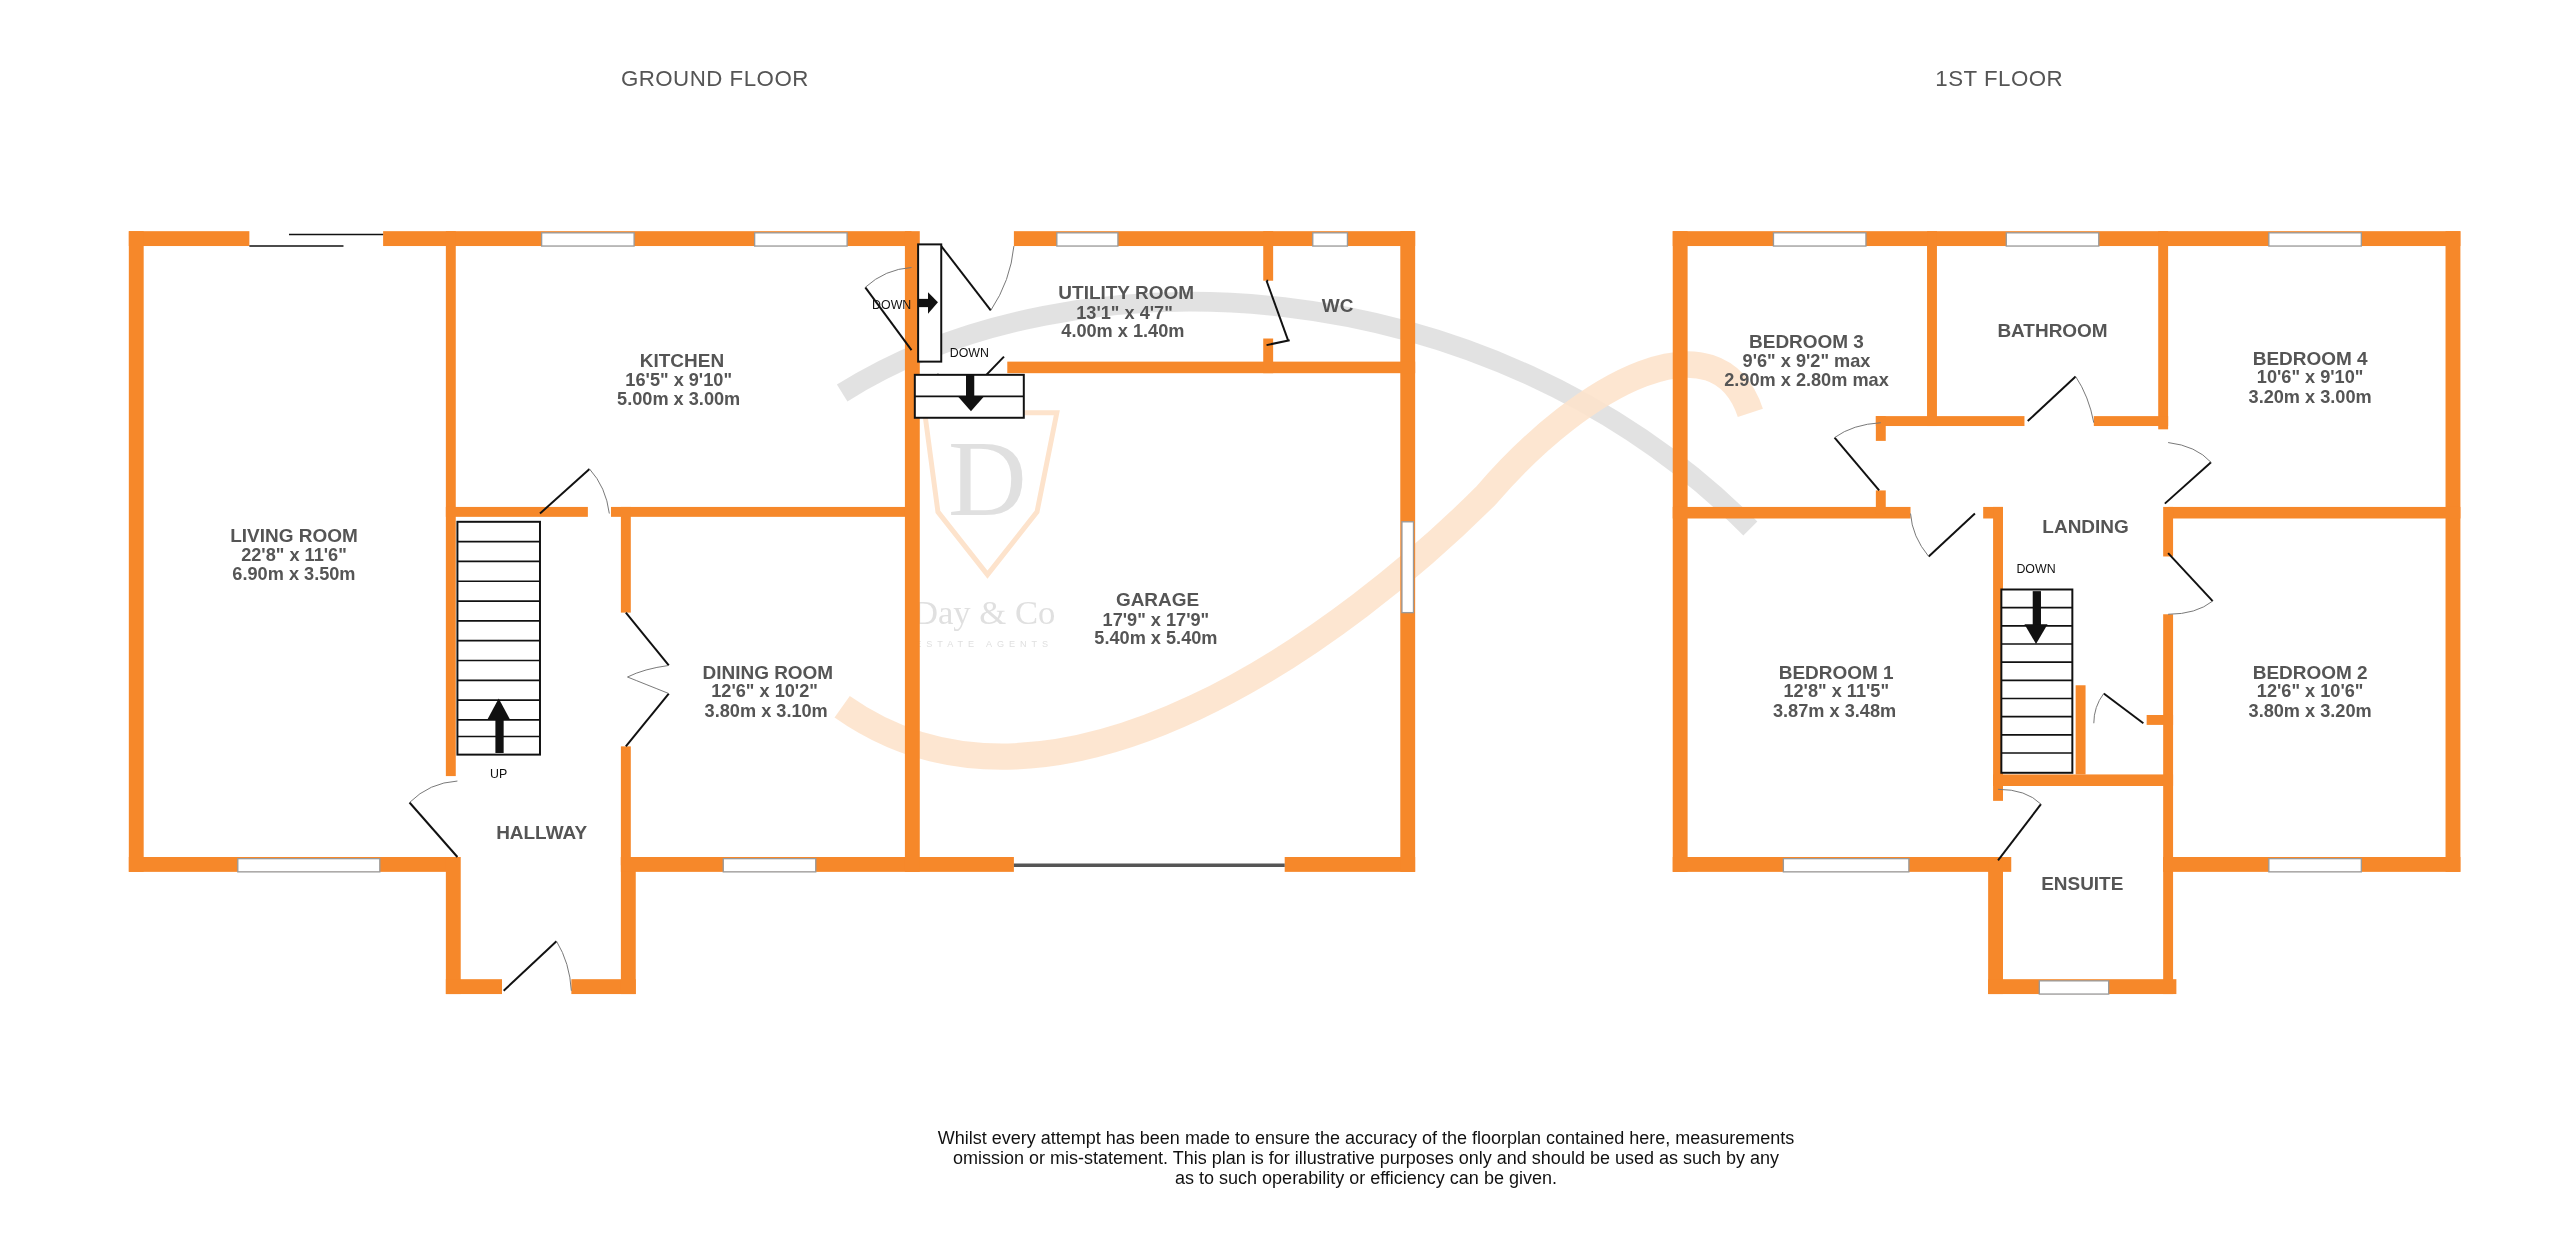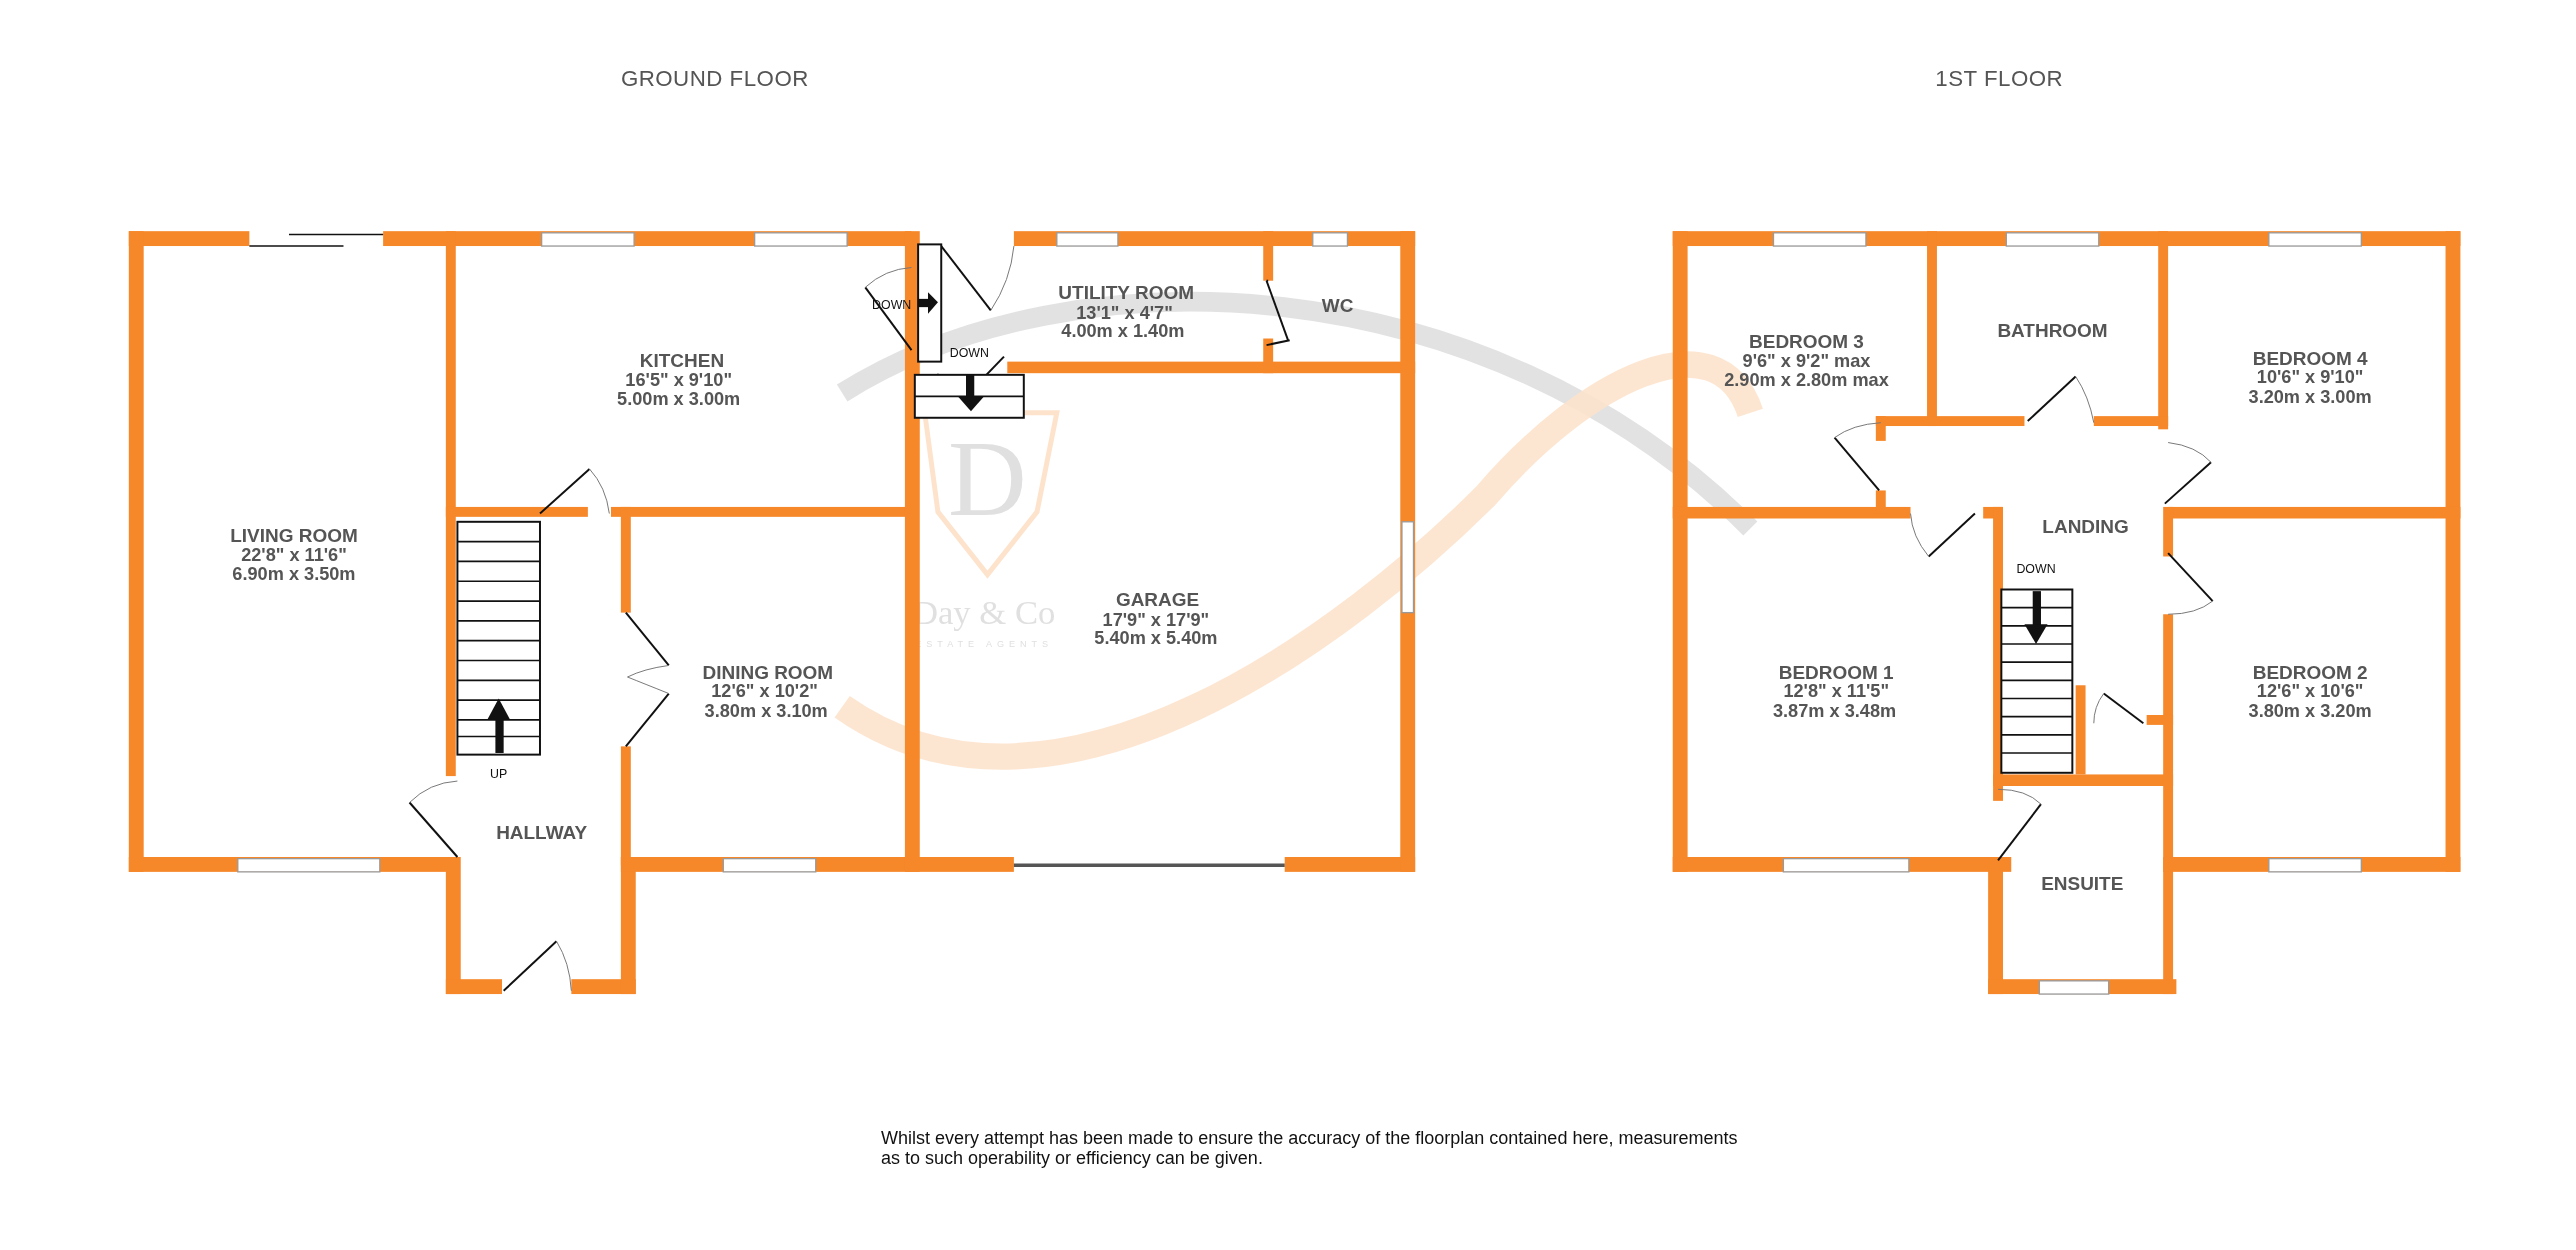--- a/index.html
+++ b/index.html
@@ -10,21 +10,21 @@
   .door { stroke: #111; stroke-width: 1.2; fill: none; }
   .arc { stroke: #777; stroke-width: 0.6; fill: none; }
   .stair { fill: #fff; stroke: #111; stroke-width: 1.2; }
   .floor-title { font-family: "Liberation Sans", sans-serif; font-size: 13.5px; fill: #555; letter-spacing: 0.3px; }
   .room-name { font-family: "Liberation Sans", sans-serif; font-weight: bold; font-size: 11.5px; fill: #555; text-anchor: middle; }
   .room-dim { font-family: "Liberation Sans", sans-serif; font-weight: bold; font-size: 11px; fill: #555; text-anchor: middle; }
   .small-label { font-family: "Liberation Sans", sans-serif; font-size: 7.5px; fill: #111; text-anchor: middle; }
   .wm-letter { font-family: "Liberation Serif", serif; font-size: 66px; fill: #d9d9d9; opacity: 0.8; text-anchor: middle; }
   .wm-name { font-family: "Liberation Serif", serif; font-size: 21px; fill: #d9d9d9; opacity: 0.8; text-anchor: middle; }
   .wm-sub { font-family: "Liberation Sans", sans-serif; font-size: 5.5px; fill: #e0e0e0; letter-spacing: 3px; text-anchor: middle; }
-  #disclaimer { position: absolute; left: 881px; top: 1128px; width: 970px; text-align: left; font-family: "Liberation Sans", sans-serif; font-size: 18px; line-height: 20px; color: #111; }
+  #disclaimer { position: absolute; left: 881px; top: 1128px; width: 970px; text-align: center; font-family: "Liberation Sans", sans-serif; font-size: 18px; line-height: 20px; color: #111; }
   #disclaimer div { white-space: nowrap; }
 </style>
 </head>
 <body>
 
 <svg id="plan" viewBox="0 0 1560 757" xmlns="http://www.w3.org/2000/svg">
 
   <g>
     <path d="M510 238 C 650 150, 900 160, 1060 320" stroke="#dddddd" stroke-width="12" fill="none" opacity="0.85"></path>
     <path d="M510 428 C 640 520, 820 380, 900 300 C 960 230, 1040 190, 1060 250" stroke="#fde3cc" stroke-width="16" fill="none" opacity="0.9"></path>
@@ -272,15 +272,16 @@
     <text class="room-dim" x="1399" y="422">12'6"  x 10'6"</text>
     <text class="room-dim" x="1399" y="434">3.80m  x 3.20m</text>
   </g>
   <g>
     <text class="room-name" x="1261" y="539">ENSUITE</text>
   </g>
 </svg>
 
 <div id="disclaimer">
   <div>Whilst every attempt has been made to ensure the accuracy of the floorplan contained here, measurements</div>
+  <div>omission or mis-statement. This plan is for illustrative purposes only and should be used as such by any</div>
   <div>as to such operability or efficiency can be given.</div>
 </div>
 
 
 </body></html>

